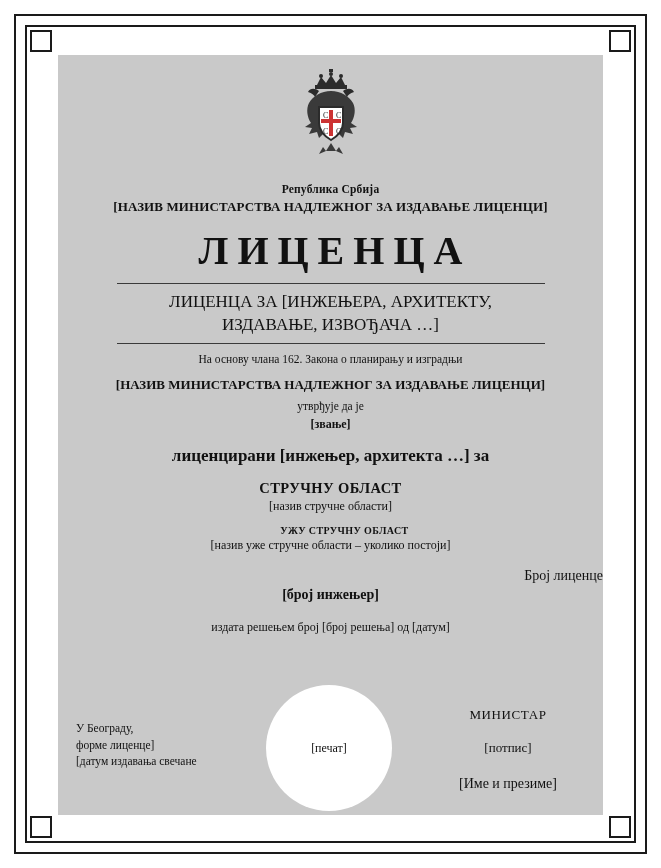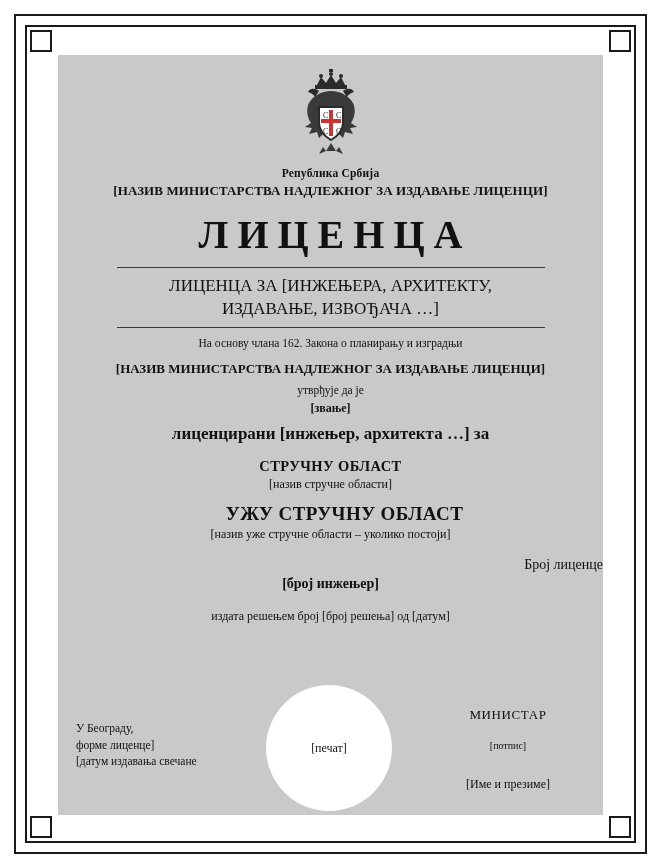--- a/index.html
+++ b/index.html
@@ -78,21 +78,21 @@
     margin-top: 14px;
     display: flex;
     justify-content: center;
   }
   .coa {
     width: 84px;
     height: 96px;
   }
 
   .rs-line {
-    margin-top: 2px;
+    margin-top: 18px;
     font-size: 11.5px;
     font-weight: bold;
     letter-spacing: 0.2px;
   }
   .ministry-line {
     margin-top: 4px;
     font-size: 13px;
     font-weight: bold;
     letter-spacing: 0.1px;
   }
@@ -141,38 +141,38 @@
     font-size: 19px;
     font-weight: bold;
   }
   .person-title {
     margin-top: 5px;
     font-size: 12px;
     font-weight: bold;
   }
 
   .licensed-for {
-    margin-top: 8px;
+    margin-top: 14px;
     font-size: 17px;
     font-weight: bold;
   }
 
   .field-head {
     margin-top: 14px;
     font-size: 14.5px;
     font-weight: bold;
     letter-spacing: 0.4px;
   }
   .field-sub {
     margin-top: 2px;
     font-size: 12px;
   }
   .subfield-head {
     margin-top: 11px;
-    font-size: 19px;
+    font-size: 10px;
     font-weight: bold;
     letter-spacing: 0.4px;
     padding-left: 28px;
   }
   .subfield-sub {
     margin-top: 2px;
     font-size: 12px;
   }
 
   .lic-no-label {
@@ -227,25 +227,25 @@
     text-align: center;
     font-size: 12px;
     line-height: 1.6;
   }
   .footer-right .minister {
     font-size: 13px;
     letter-spacing: 0.6px;
   }
   .footer-right .sig {
     margin-top: 12px;
-    font-size: 10px;
+    font-size: 13px;
   }
   .footer-right .fullname {
-    margin-top: 21px;
-    font-size: 12px;
+    margin-top: 14px;
+    font-size: 14px;
   }
 </style>
 </head>
 <body>
 
 <div class="page">
 
   <div class="frame-outer"></div>
   <div class="frame-inner"></div>
   <div class="corner tl"></div>

